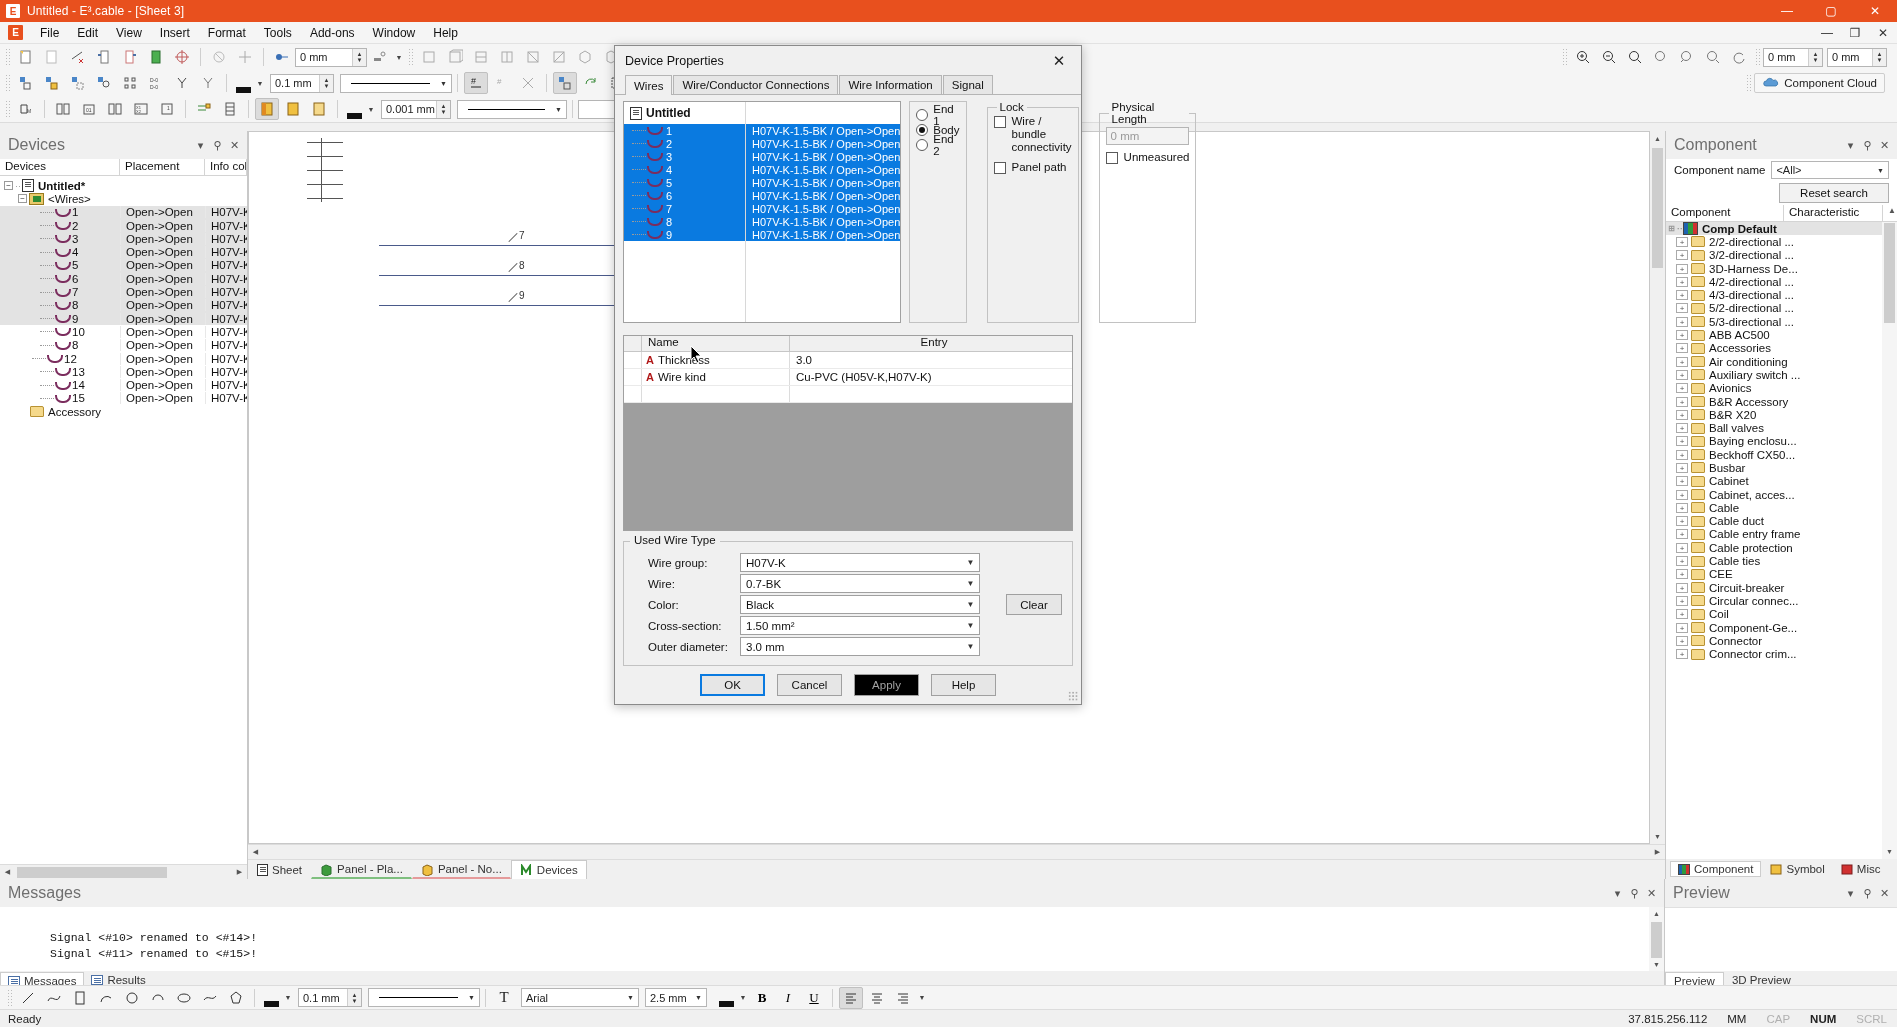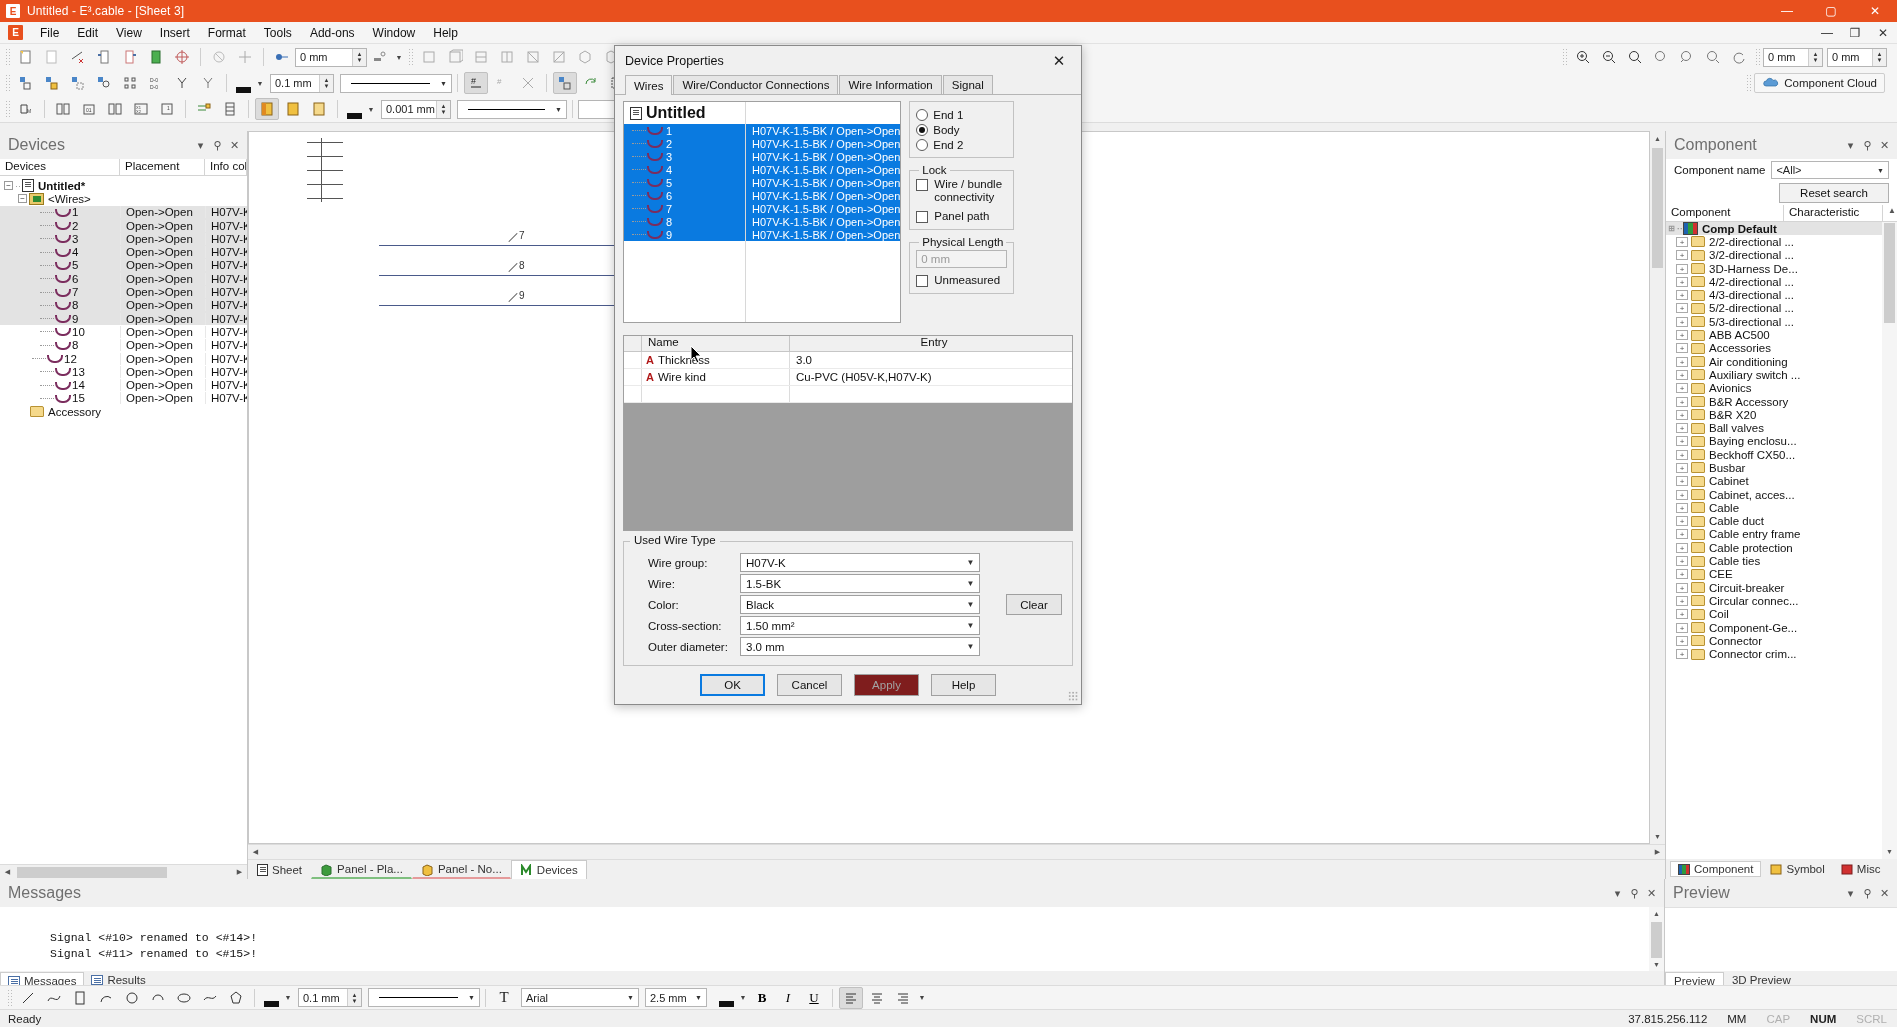--- a/index.html
+++ b/index.html
@@ -157,21 +157,21 @@
              border-bottom:1px solid #b5b5b5; }
   .dtab{ height:19px;padding:0 8px;display:flex;align-items:center;font-size:11.5px;color:#111;
          border:1px solid #b5b5b5;border-bottom:none;background:#e6e6e6;margin-right:1px;}
   .dtab.active{ background:#f0f0f0;position:relative;top:1px;height:20px; }
 
   .dlgbody{ flex:1;padding:6px 8px 0 8px;display:flex;flex-direction:column; }
 
   .listbox{ border:1px solid #a0a0a0;background:#fff;height:222px;position:relative;overflow:hidden;display:flex;}
   .lbcol1{ width:122px;border-right:1px solid #d8d8d8;}
   .lbcol2{ flex:1; }
-  .lbtitle{ display:flex;align-items:center;height:22px;padding-left:6px;font-weight:bold;font-size:16px;color:#111;}
+  .lbtitle{ display:flex;align-items:center;height:22px;padding-left:6px;font-weight:bold;font-size:12px;color:#111;}
   .lbrow{ height:13px;display:flex;align-items:center;font-size:11px;color:#111;white-space:nowrap;}
   .lbrow.sel{ background:#0a7ae0;color:#fff; }
   .lbrow .idx{ padding-left:2px; }
   .lbdash{ width:14px;height:1px;border-top:1px dotted #9a9a9a;margin-left:6px;flex:none;}
   .groupbox{ border:1px solid #c2c2c2; position:relative; }
   .groupbox > legend{ font-size:11.5px;color:#111;padding:0 3px; margin-left:3px;}
   .radio{ display:flex;align-items:center;gap:5px;font-size:11.5px;color:#111;height:15px;}
   .rdot{ width:12px;height:12px;border-radius:50%;border:1px solid #5a5a5a;background:#fff;flex:none;
          display:flex;align-items:center;justify-content:center;}
   .rdot.on:after{ content:"";width:6px;height:6px;border-radius:50%;background:#111;}
@@ -197,21 +197,21 @@
   .fcombo{ width:240px;height:19px;border:1px solid #a0a0a0;background:#fff;display:flex;align-items:center;
            font-size:11.5px;color:#111;padding-left:5px;}
   .fcombo .fc{ margin-left:auto;width:17px;display:flex;align-items:center;justify-content:center;font-size:8px;color:#333;}
   .clrbtn{ margin-left:14px;width:56px;height:21px;border:1px solid #a0a0a0;background:#e6e6e6;
            font-size:11.5px;color:#111;display:flex;align-items:center;justify-content:center;}
 
   .dlgfooter{ height:46px;display:flex;align-items:center;justify-content:center;gap:12px;}
   .dbtn{ width:65px;height:22px;border:1px solid #a0a0a0;background:#e6e6e6;font-size:11.5px;color:#111;
          display:flex;align-items:center;justify-content:center;}
   .dbtn.def{ border:2px solid #0a7ae0; }
-  .dbtn.disabled{ color:#a2a2a2;background:#7f1d1d; }
+  .dbtn.disabled{ color:#a2a2a2;background:#000000; }
 
   .griphandle{ position:absolute;right:3px;bottom:3px;width:10px;height:10px;
     background-image:radial-gradient(#b0b0b0 1px, transparent 1px);background-size:3.4px 3.4px;}
 
   
   .searchrow{ height:22px;display:flex;align-items:center;gap:6px;padding:0 8px;font-size:11.5px;color:#111;}
   .resetrow{ height:24px;display:flex;justify-content:flex-end;padding:0 8px;align-items:center;}
   .resetbtn{ width:110px;height:20px;border:1px solid #b0b0b0;background:#f2f2f2;font-size:11.5px;
              display:flex;align-items:center;justify-content:center;color:#111;}
   .ctreerow{ height:13.3px;display:flex;align-items:center;font-size:11.5px;color:#111;white-space:nowrap;}
@@ -1411,21 +1411,21 @@
                 <div class="lbrow sel">
                   <span style="padding-left:6px">H07V-K-1.5-BK  /  Open-&gt;Open</span>
                 </div>
                 <div class="lbrow sel">
                   <span style="padding-left:6px">H07V-K-1.5-BK  /  Open-&gt;Open</span>
                 </div>
               </div>
           </div>
         </div>
 
-        <div style="width:105px;display:flex;flex-direction:column;gap:6px">
+        <div style="width:105px;display:flex;flex-direction:row;gap:20px">
 
           <fieldset class="groupbox" style="padding:5px 6px;margin:0">
             <div class="radio">
               <span class="rdot"></span>
               <span>End 1</span>
             </div>
             <div class="radio">
               <span class="rdot on"></span>
               <span>Body</span>
             </div>
@@ -1499,21 +1499,21 @@
               <div class="frow">
                 <span class="flabel">Wire group:</span>
                 <span class="fcombo">
                   <span>H07V-K</span>
                   <span class="fc">▼</span>
                 </span>
               </div>
               <div class="frow">
                 <span class="flabel">Wire:</span>
                 <span class="fcombo">
-                  <span>1.5-BK</span>
+                  <span>0.7-BK</span>
                   <span class="fc">▼</span>
                 </span>
               </div>
               <div class="frow">
                 <span class="flabel">Color:</span>
                 <span class="fcombo">
                   <span>Black</span>
                   <span class="fc">▼</span>
                 </span>
               </div>

